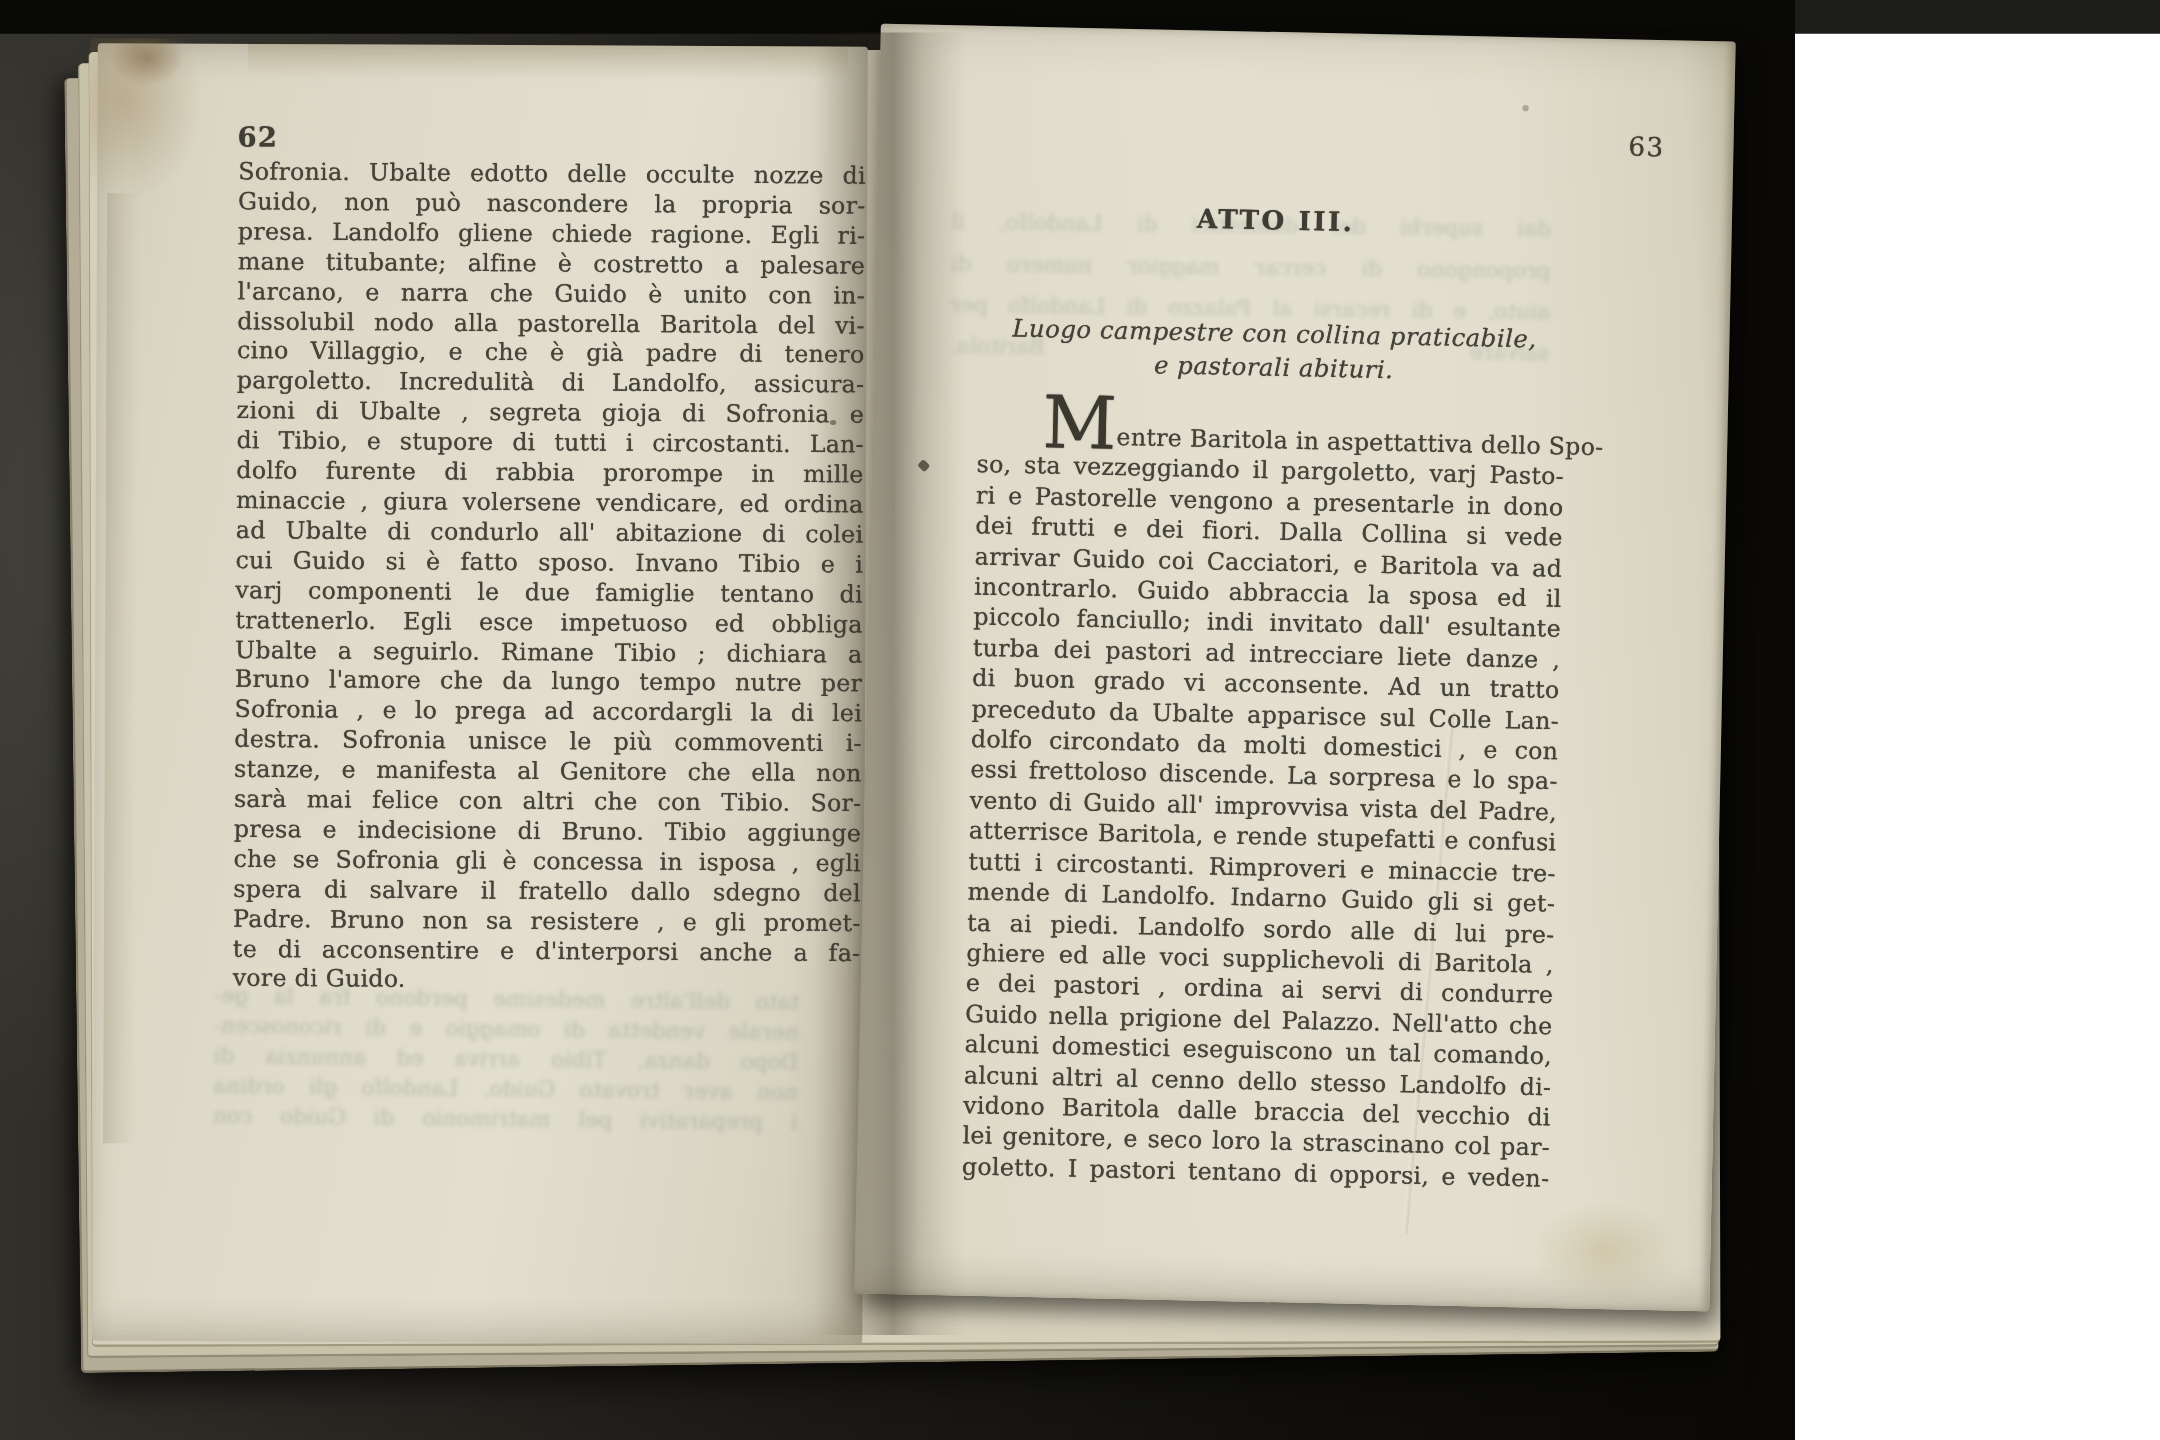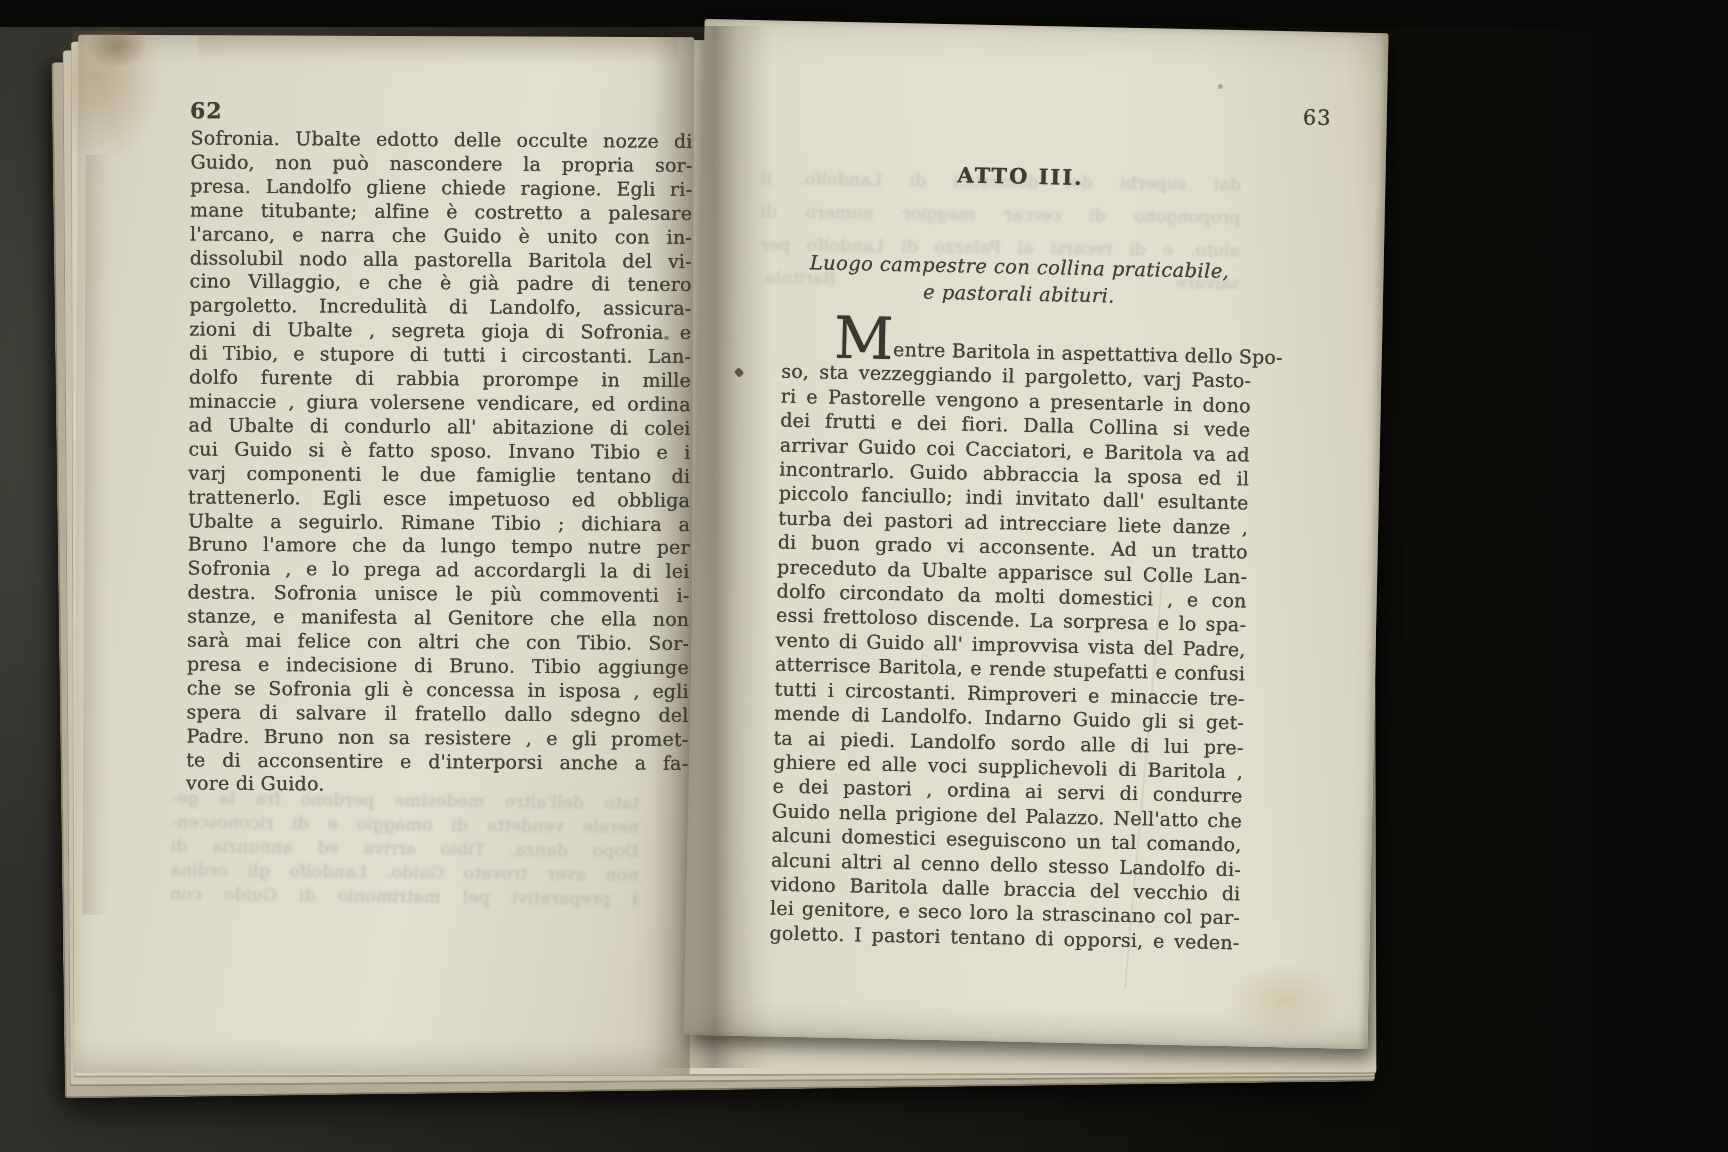--- a/index.html
+++ b/index.html
@@ -1,17 +1,17 @@
 <!DOCTYPE html>
 <html><head>
 <meta charset="utf-8">
 <style>
   html,body{margin:0;padding:0;width:1728px;height:1152px;overflow:hidden;}
   body{font-family:"DejaVu Serif", serif;}
-  .stage{position:relative;width:1728px;height:1152px;
+  .stage{position:relative;width:1436px;height:1152px;
     background:
       linear-gradient(180deg,#0b0b09 0px,#0b0b09 26px,rgba(11,11,9,0) 27px),
       radial-gradient(1000px 820px at 14% 36%, #46453e 0%, rgba(70,69,62,0) 62%),
       linear-gradient(90deg,#32302a 0%, #1d1b17 42%, #100f0c 72%, #0a0907 100%);
     background-color:#0e0d0b;}
   .book{position:absolute;left:0;top:0;width:1728px;height:1152px;}
   .under{position:absolute;border-radius:4px;}
   .u3{left:58px;top:54px;width:1308px;height:1034px;background:#b4ac96;transform:rotate(-0.75deg);
       box-shadow:0 14px 30px rgba(0,0,0,0.6), -6px 0 12px rgba(0,0,0,0.35);border-bottom:2px solid #7d7660;border-left:2px solid #8a826c;}
   .u2{left:66px;top:46px;width:1304px;height:1034px;background:#c9c2ab;transform:rotate(-0.4deg);

